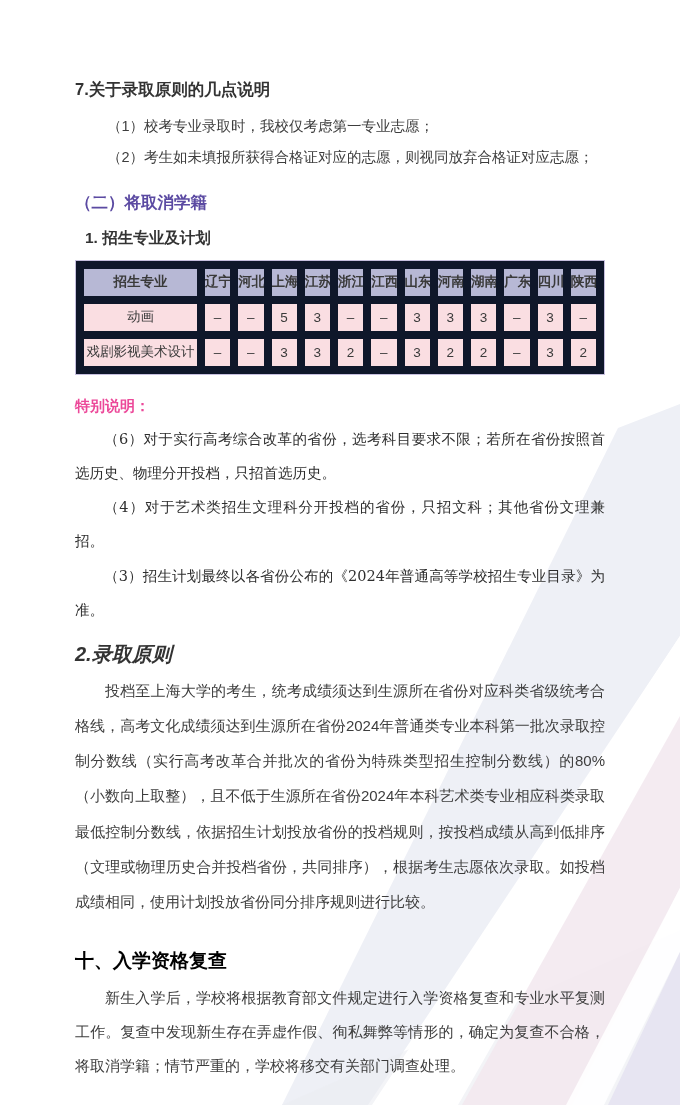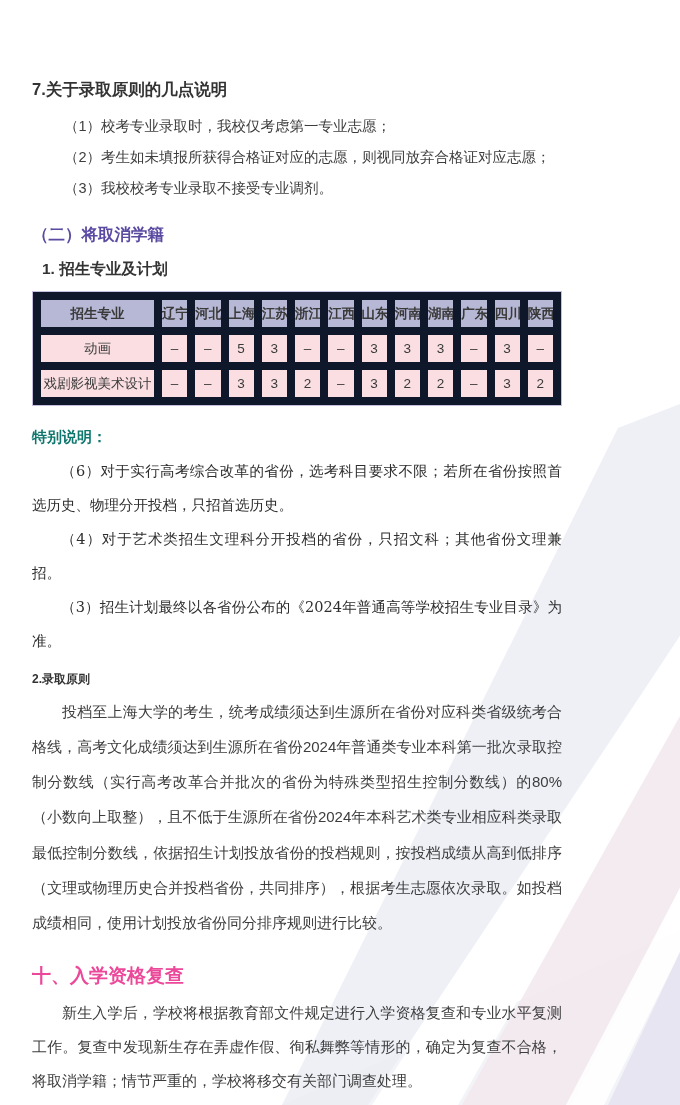--- a/index.html
+++ b/index.html
@@ -5,21 +5,21 @@
   html, body { margin: 0; padding: 0; background: #ffffff; }
   body {
     width: 680px; height: 1105px;
     position: relative; overflow: hidden;
     font-family: "Liberation Sans", sans-serif;
     color: #3d3d3d;
   }
   .decor { position: absolute; inset: 0; z-index: 0; }
   .content {
     position: relative; z-index: 1;
-    padding: 80px 75px 0 32px;
+    padding: 80px 75px 0 75px;
     width: 530px;
   }
   .h-black {
     font-size: 16.5px; font-weight: bold; color: #333333;
     margin: 0 0 16px 0; line-height: 1.2;
   }
   .exam-item {
     font-size: 14.5px; line-height: 1.4; margin: 0 0 11px 0;
     text-indent: 2.2em; color: #3d3d3d;
   }
@@ -38,38 +38,38 @@
   }
   table.plan th, table.plan td {
     border: 8px solid #0f172a; text-align: center;
     padding: 4.5px 0; color: #3a3a3a; overflow: hidden; white-space: nowrap;
   }
   table.plan thead th { background: #b7b8d5; font-weight: bold; font-size: 13.5px; }
   table.plan tbody td { background: #fadee2; font-weight: normal; }
   table.plan .col-major { width: 113px; }
   .special { font-family: "DejaVu Serif", serif; }
   .special-title {
-    font-weight: bold; font-size: 15px; color: #0f766e;
+    font-weight: bold; font-size: 15px; color: #ec4899;
     margin: 22px 0 6px 0; line-height: 1.3;
   }
   .special-item {
     font-size: 14.5px; line-height: 2.35; margin: 0;
     text-indent: 2em; text-align: justify; color: #2e2e2e;
   }
   .h-adm {
-    font-size: 12px; font-weight: bold; color: #333333;
-    margin: 14px 0 0 0; line-height: 1.3;
+    font-size: 20px; font-weight: bold; color: #333333;
+    margin: 14px 0 0 0; line-height: 1.3; font-style: italic;
   }
   .adm-para {
     font-size: 15px; line-height: 2.35; margin: 6px 0 0 0;
     text-indent: 2em; text-align: justify; color: #3d3d3d;
   }
   .h-sec10 {
-    color: #ec4899; font-size: 19px; font-weight: bold;
-    margin: 24px 0 0 0; line-height: 1.25;
+    color: #000000; font-size: 19px; font-weight: bold;
+    margin: 30px 0 0 0; line-height: 1.25;
   }
   .final-para {
     font-size: 15px; line-height: 2.27; margin: 8px 0 0 0;
     text-indent: 2em; text-align: justify; color: #3d3d3d;
   }
 </style>
 </head>
 <body>
 
 <div class="decor">
@@ -81,21 +81,20 @@
     <polygon points="680,888 680,952 604,1105 566,1105" fill="#ffffff" opacity="0.9"></polygon>
     <polygon points="680,952 680,1105 608,1105" fill="#e7e5f2"></polygon>
   </svg>
 </div>
 
 <div class="content">
 
   <div class="h-black">7.关于录取原则的几点说明</div>
   <p class="exam-item">（1）校考专业录取时，我校仅考虑第一专业志愿；</p>
   <p class="exam-item">（2）考生如未填报所获得合格证对应的志愿，则视同放弃合格证对应志愿；</p>
-  <p class="exam-item">（3）我校校考专业录取不接受专业调剂。</p>
 
   <div class="h-purple">（二）将取消学籍</div>
 
   <div class="h-plan">1. 招生专业及计划</div>
 
   <div class="tbl-wrap">
     <table class="plan" id="plan-table">
       <thead>
           <tr>
             <th class="col-major">招生专业</th>

